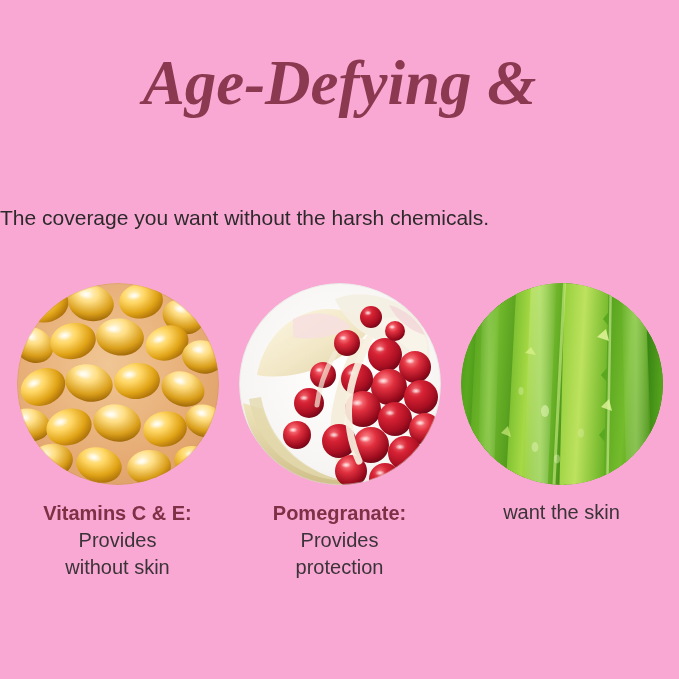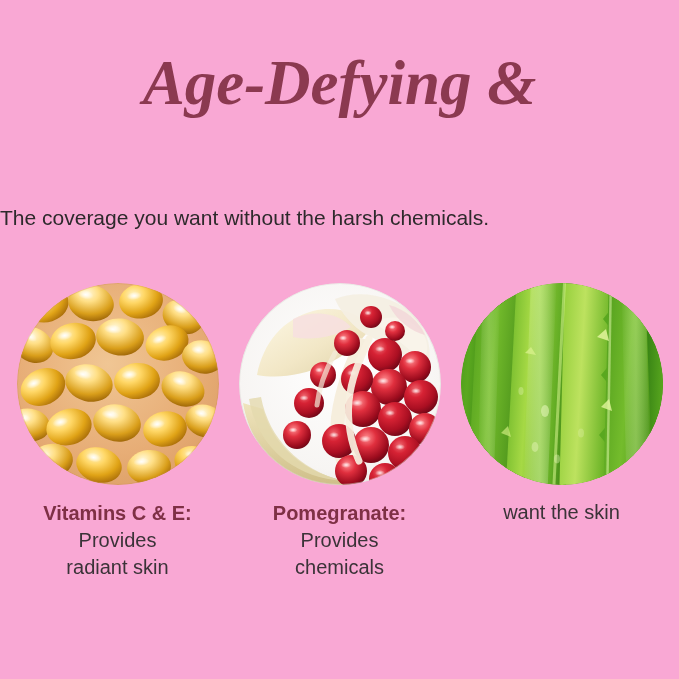--- a/index.html
+++ b/index.html
@@ -238,21 +238,21 @@
                 <ellipse cx="-6" cy="-6" rx="7" ry="4" fill="url(#hl)"></ellipse>
               </g>
             </g>
             <circle cx="101" cy="101" r="101" fill="none" stroke="#cf9059" stroke-opacity="0.35" stroke-width="2"></circle>
           </g>
         </svg>
       </div>
       <div class="caption">
         <span class="label">Vitamins C &amp; E:</span>
         <span class="desc-line">Provides</span>
-        <span class="desc-line">radiant skin</span>
+        <span class="desc-line">without skin</span>
       </div>
     </div>
 
     <div class="card">
       <div class="circle">
         <svg viewBox="0 0 202 202" xmlns="http://www.w3.org/2000/svg" aria-hidden="true">
           <defs>
             <radialGradient id="pomBg" cx="50%" cy="42%" r="70%">
               <stop offset="0%" stop-color="#ffffff"></stop>
               <stop offset="72%" stop-color="#f7f5f3"></stop>
@@ -390,21 +390,21 @@
             <path d="M130 56 C120 78 112 96 110 118 C108 140 112 160 120 178" stroke="#f7f0e0" stroke-width="7" fill="none" stroke-linecap="round" opacity="0.92"></path>
             <path d="M96 70 C86 88 80 104 78 122" stroke="#f3ecda" stroke-width="5" fill="none" stroke-linecap="round" opacity="0.7"></path>
 
             <circle cx="101" cy="101" r="101" fill="none" stroke="#dcd8d4" stroke-opacity="0.5" stroke-width="2"></circle>
           </g>
         </svg>
       </div>
       <div class="caption">
         <span class="label">Pomegranate:</span>
         <span class="desc-line">Provides</span>
-        <span class="desc-line">chemicals</span>
+        <span class="desc-line">protection</span>
       </div>
     </div>
 
     <div class="card">
       <div class="circle">
         <svg viewBox="0 0 202 202" xmlns="http://www.w3.org/2000/svg" aria-hidden="true">
           <defs>
             <linearGradient id="leafA" x1="0" y1="0" x2="1" y2="0.3">
               <stop offset="0%" stop-color="#4d9a1b"></stop>
               <stop offset="45%" stop-color="#74bc2c"></stop>

